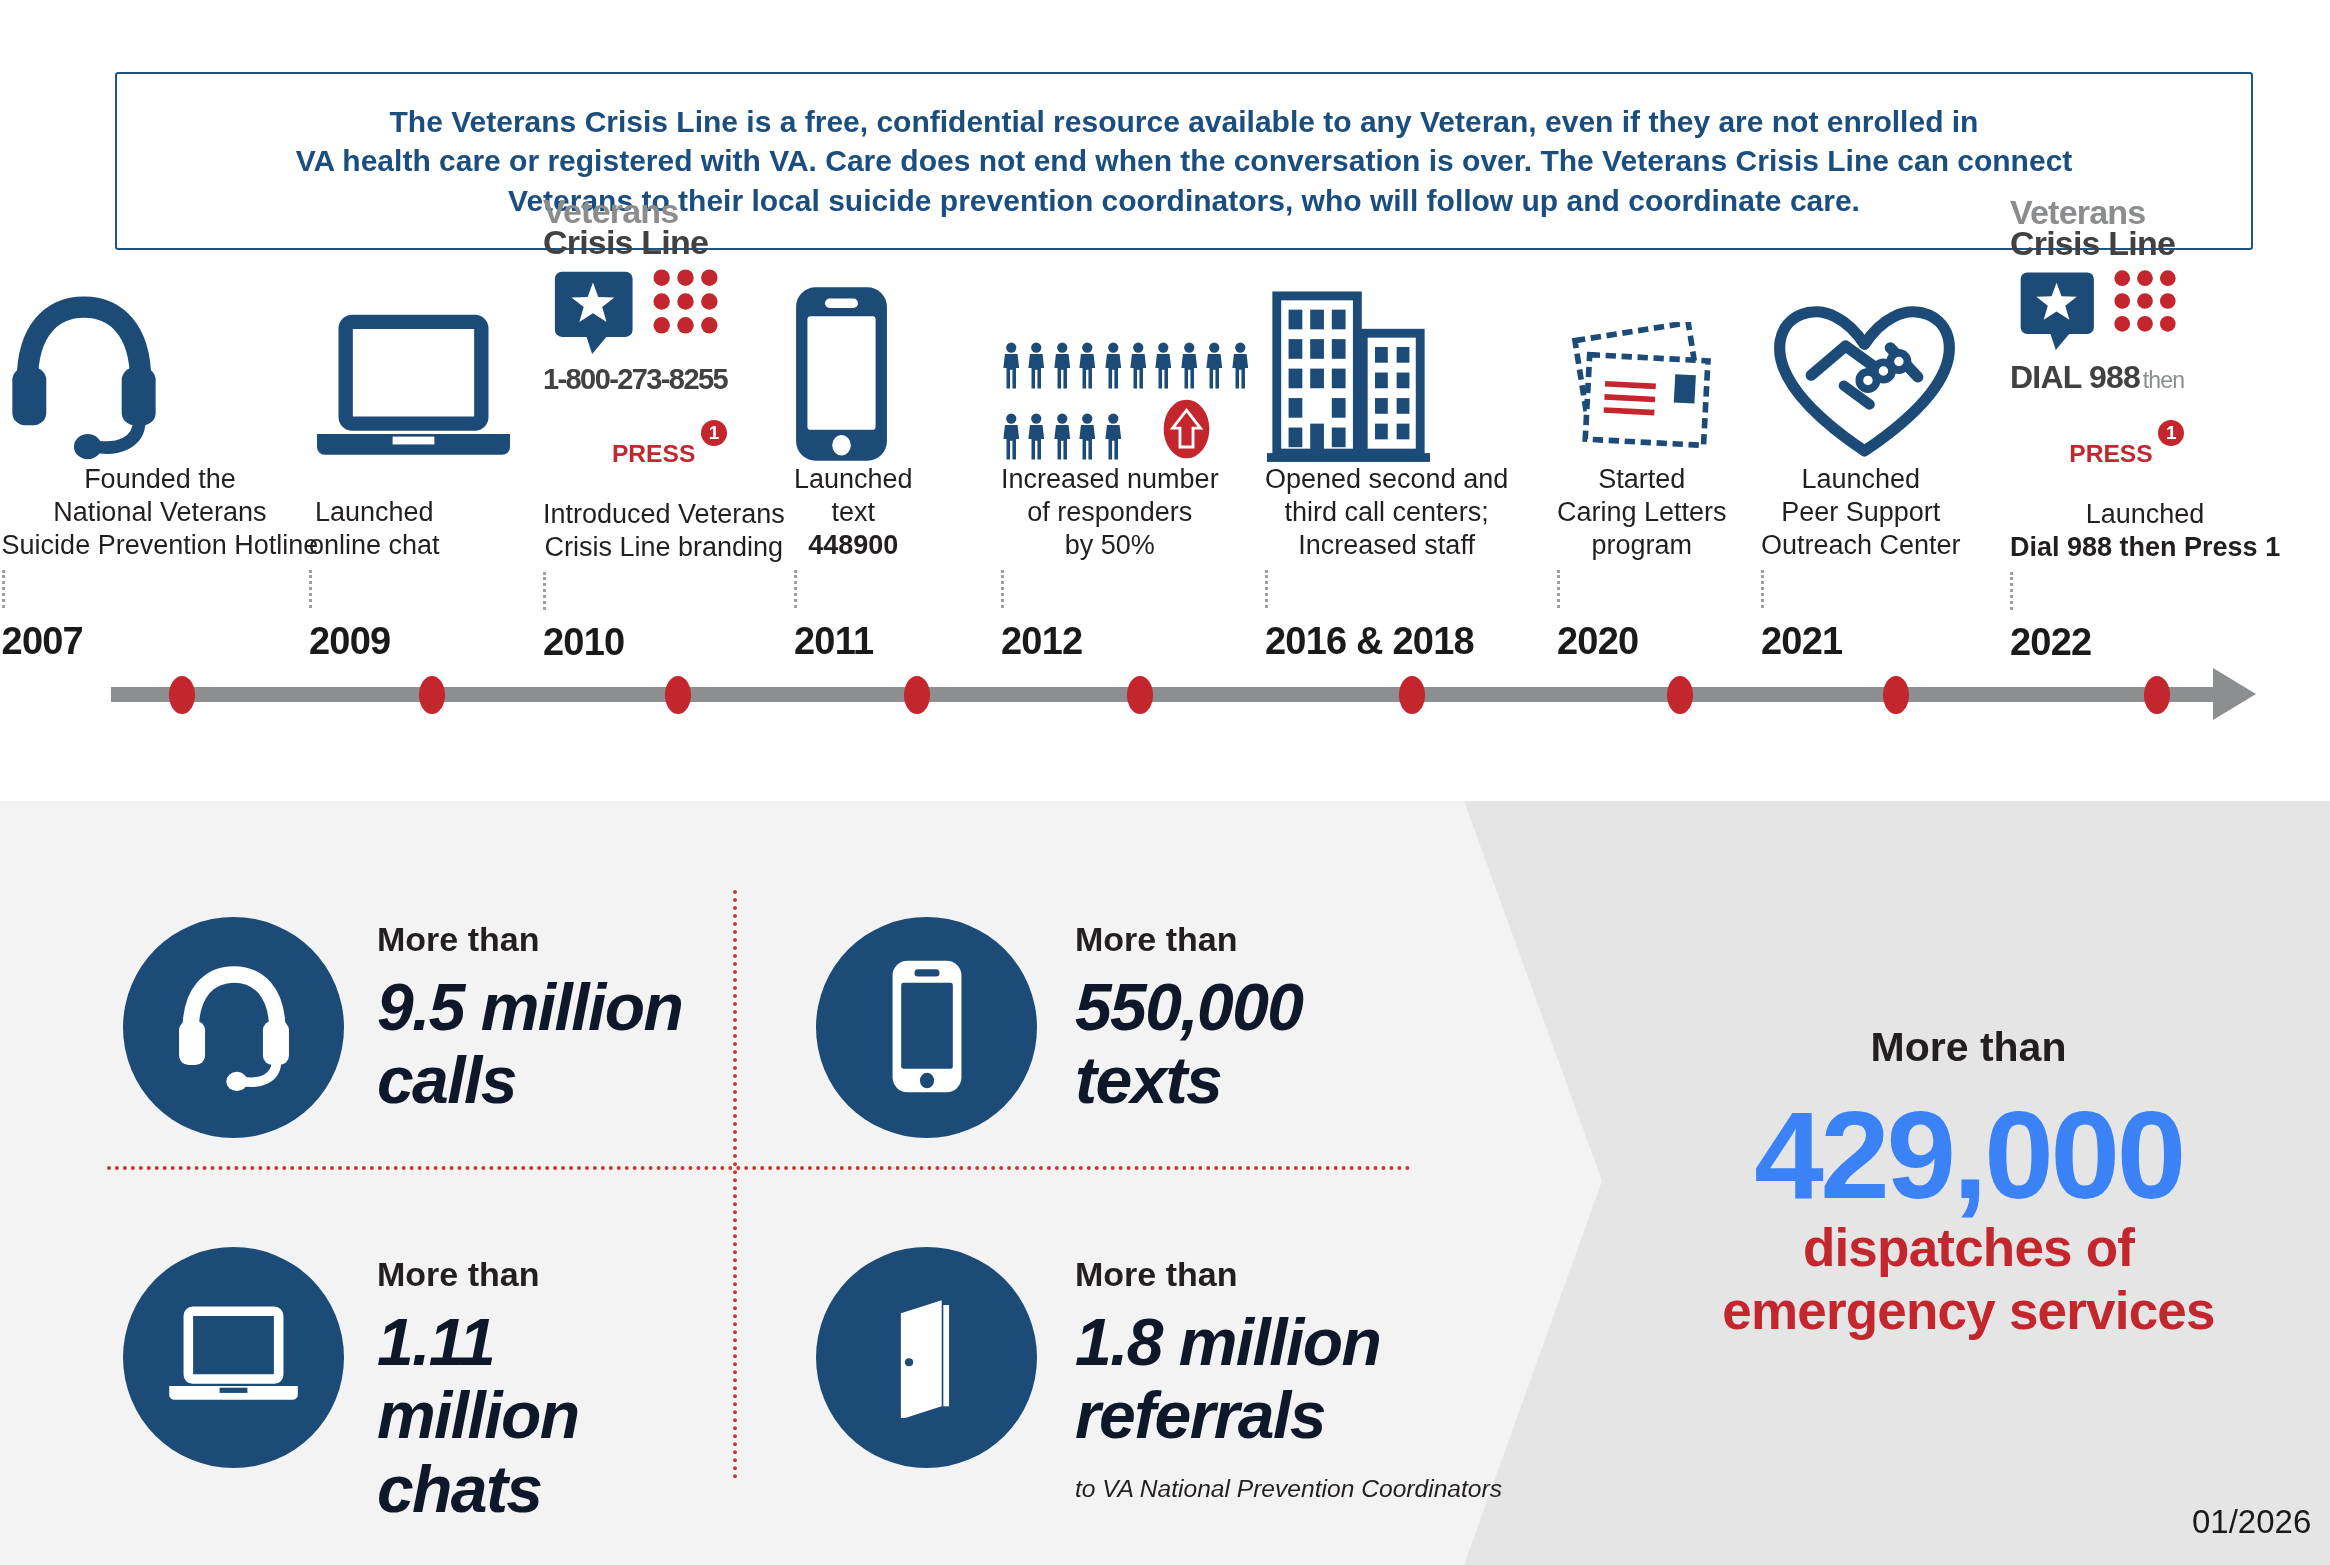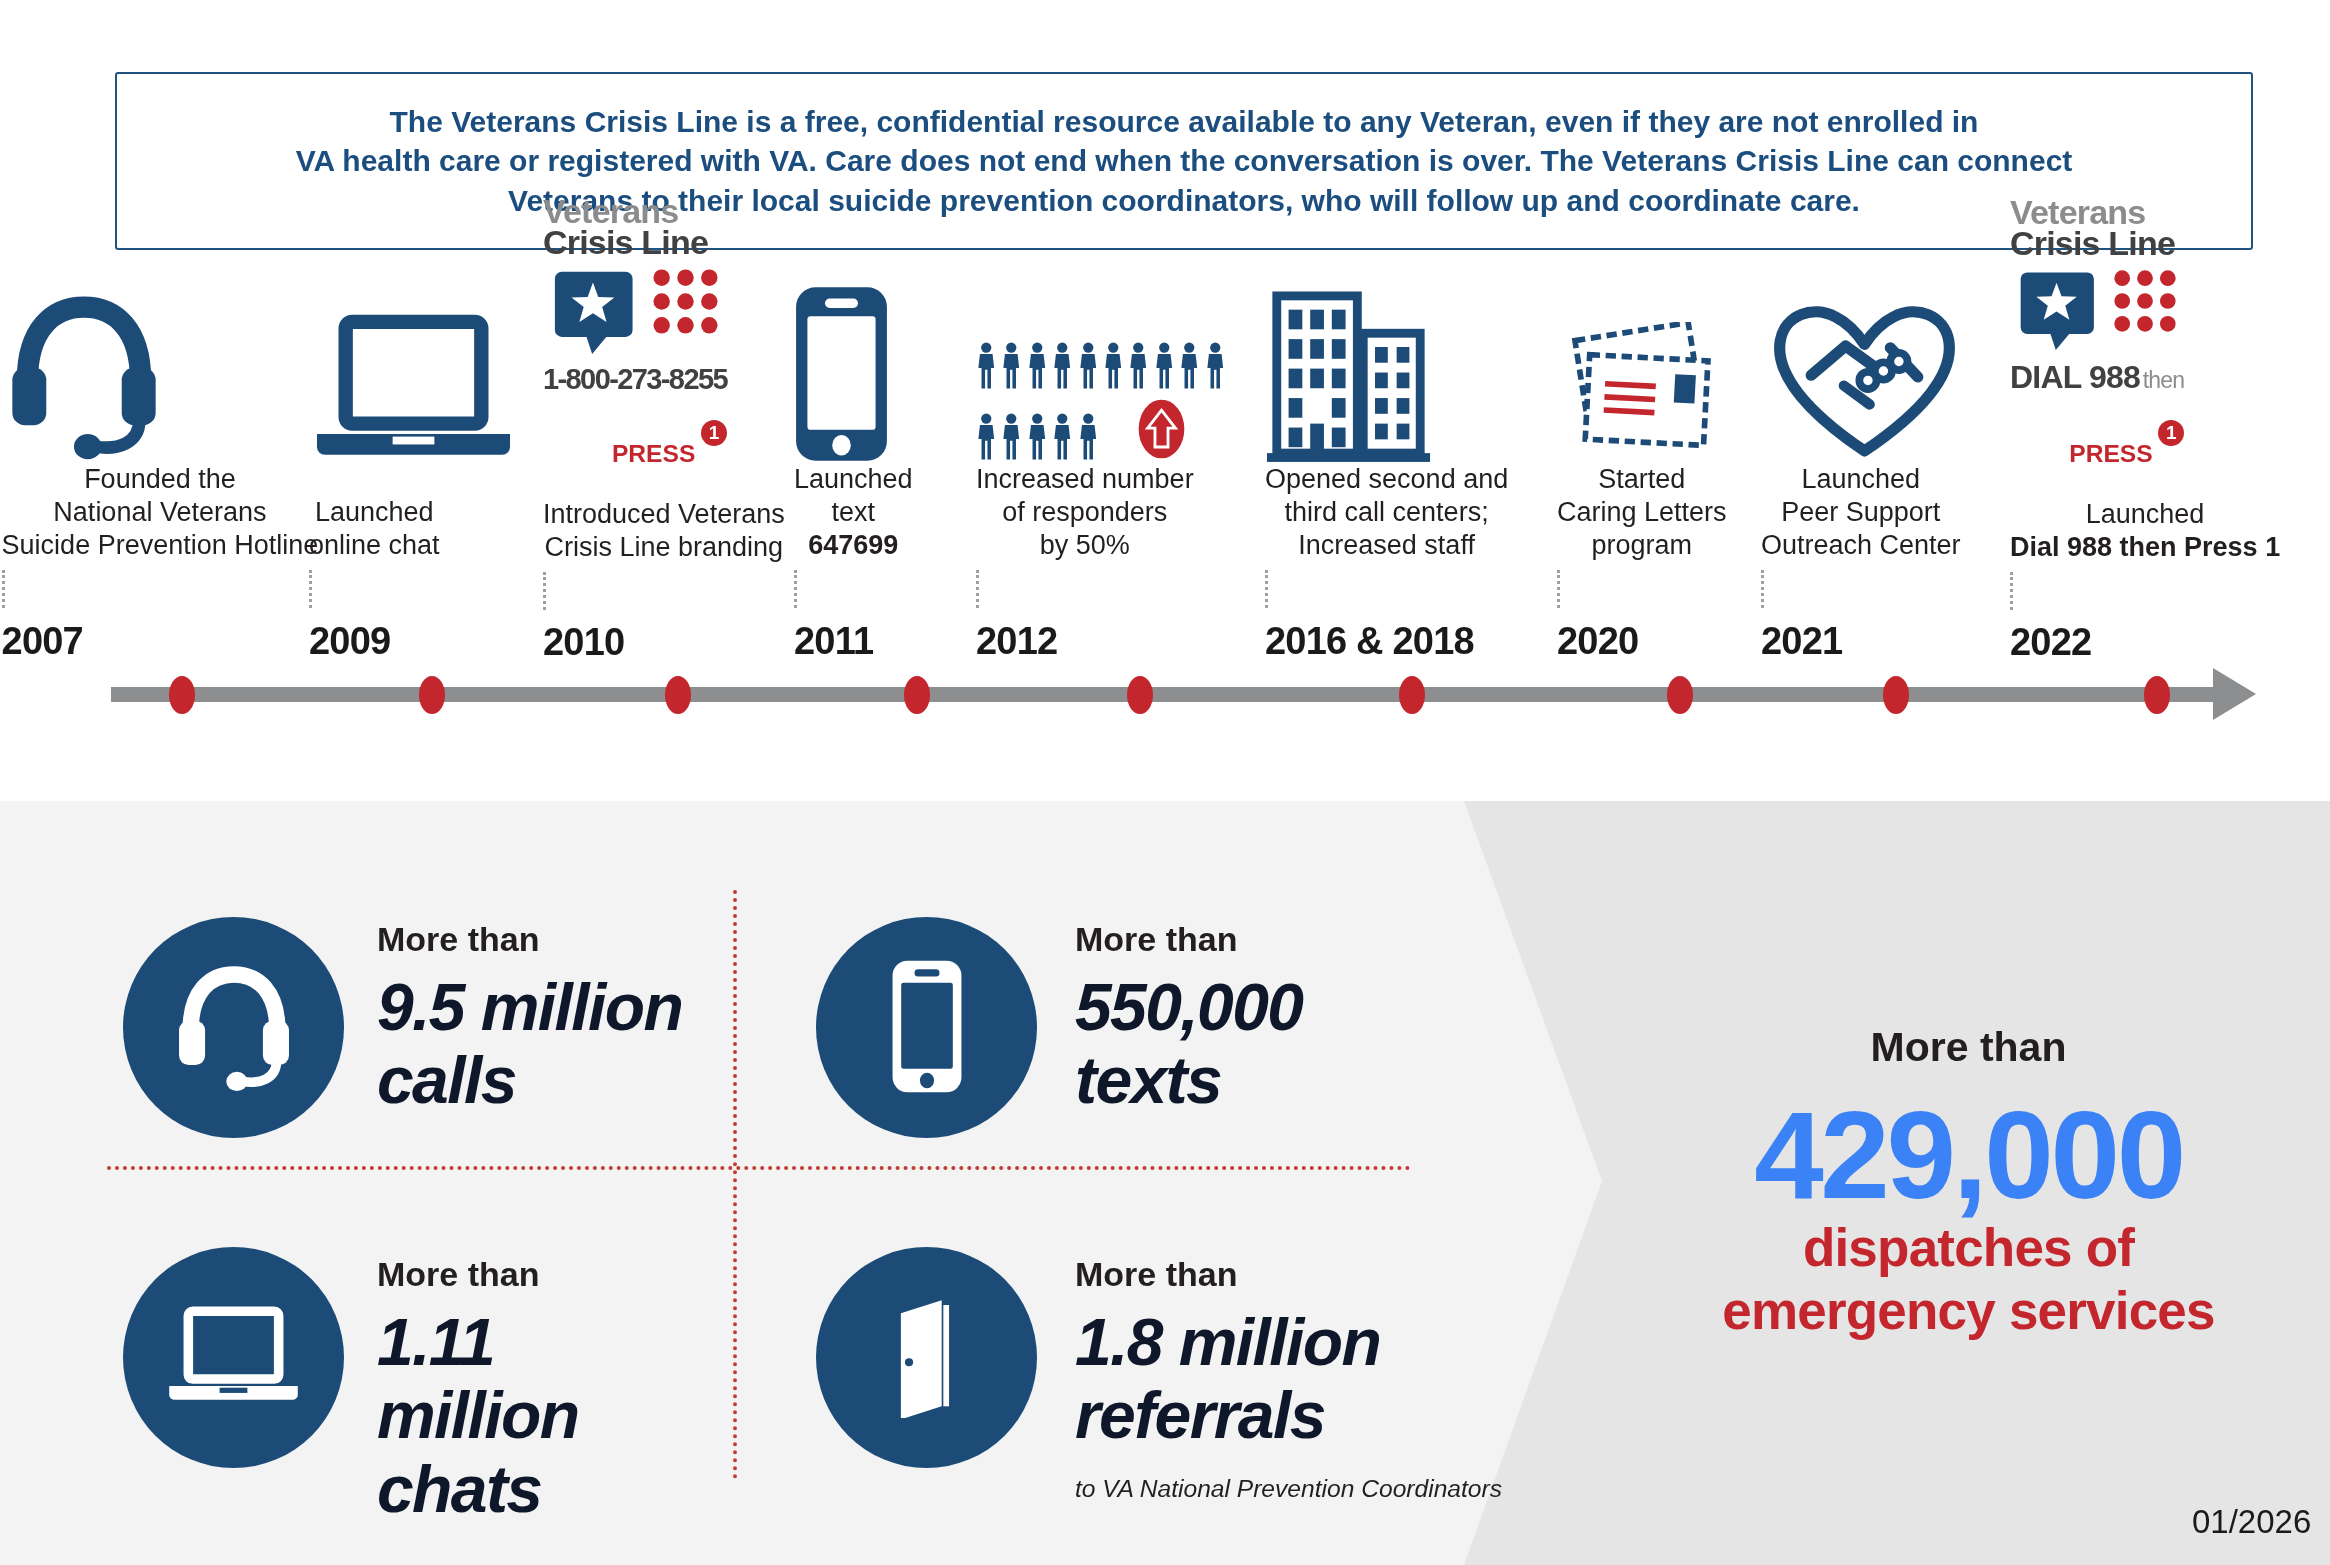--- a/index.html
+++ b/index.html
@@ -165,28 +165,28 @@
   <div class="tl-col" style="left:794px;width:246px;">
     <div class="tl-iconzone">
       <svg width="95" height="178" viewBox="0 0 92 172">
         <rect x="2" y="2" width="88" height="168" rx="19" fill="#1d4b77"></rect>
         <rect x="13" y="30" width="66" height="110" rx="3" fill="#fff"></rect>
         <rect x="30" y="13" width="32" height="9" rx="4.5" fill="#fff"></rect>
         <ellipse cx="46" cy="155" rx="9" ry="10" fill="#fff"></ellipse>
       </svg>
     </div>
     <div class="tl-caption"><span>Launched
-text </span><b>647699</b></div>
+text </span><b>448900</b></div>
     <div class="tl-connector">
         <i></i>
       </div>
     <div class="tl-year">2011</div>
   </div>
 
-  <div class="tl-col" style="left:976px;width:279px;">
+  <div class="tl-col" style="left:1001px;width:279px;">
     <div class="tl-iconzone">
       <div class="resp">
         <div class="resp-row">
           <svg class="person" width="20.5" height="51" viewBox="0 0 26 62">
               <g fill="#1d4b77">
                 <circle cx="13" cy="7" r="6.5"></circle>
                 <path d="M5 15 h16 l2 18 h-4 v26 h-4.5 v-24 h-3 v24 H7 v-26 H3 z"></path>
               </g>
             </svg>
           <svg class="person" width="20.5" height="51" viewBox="0 0 26 62">

